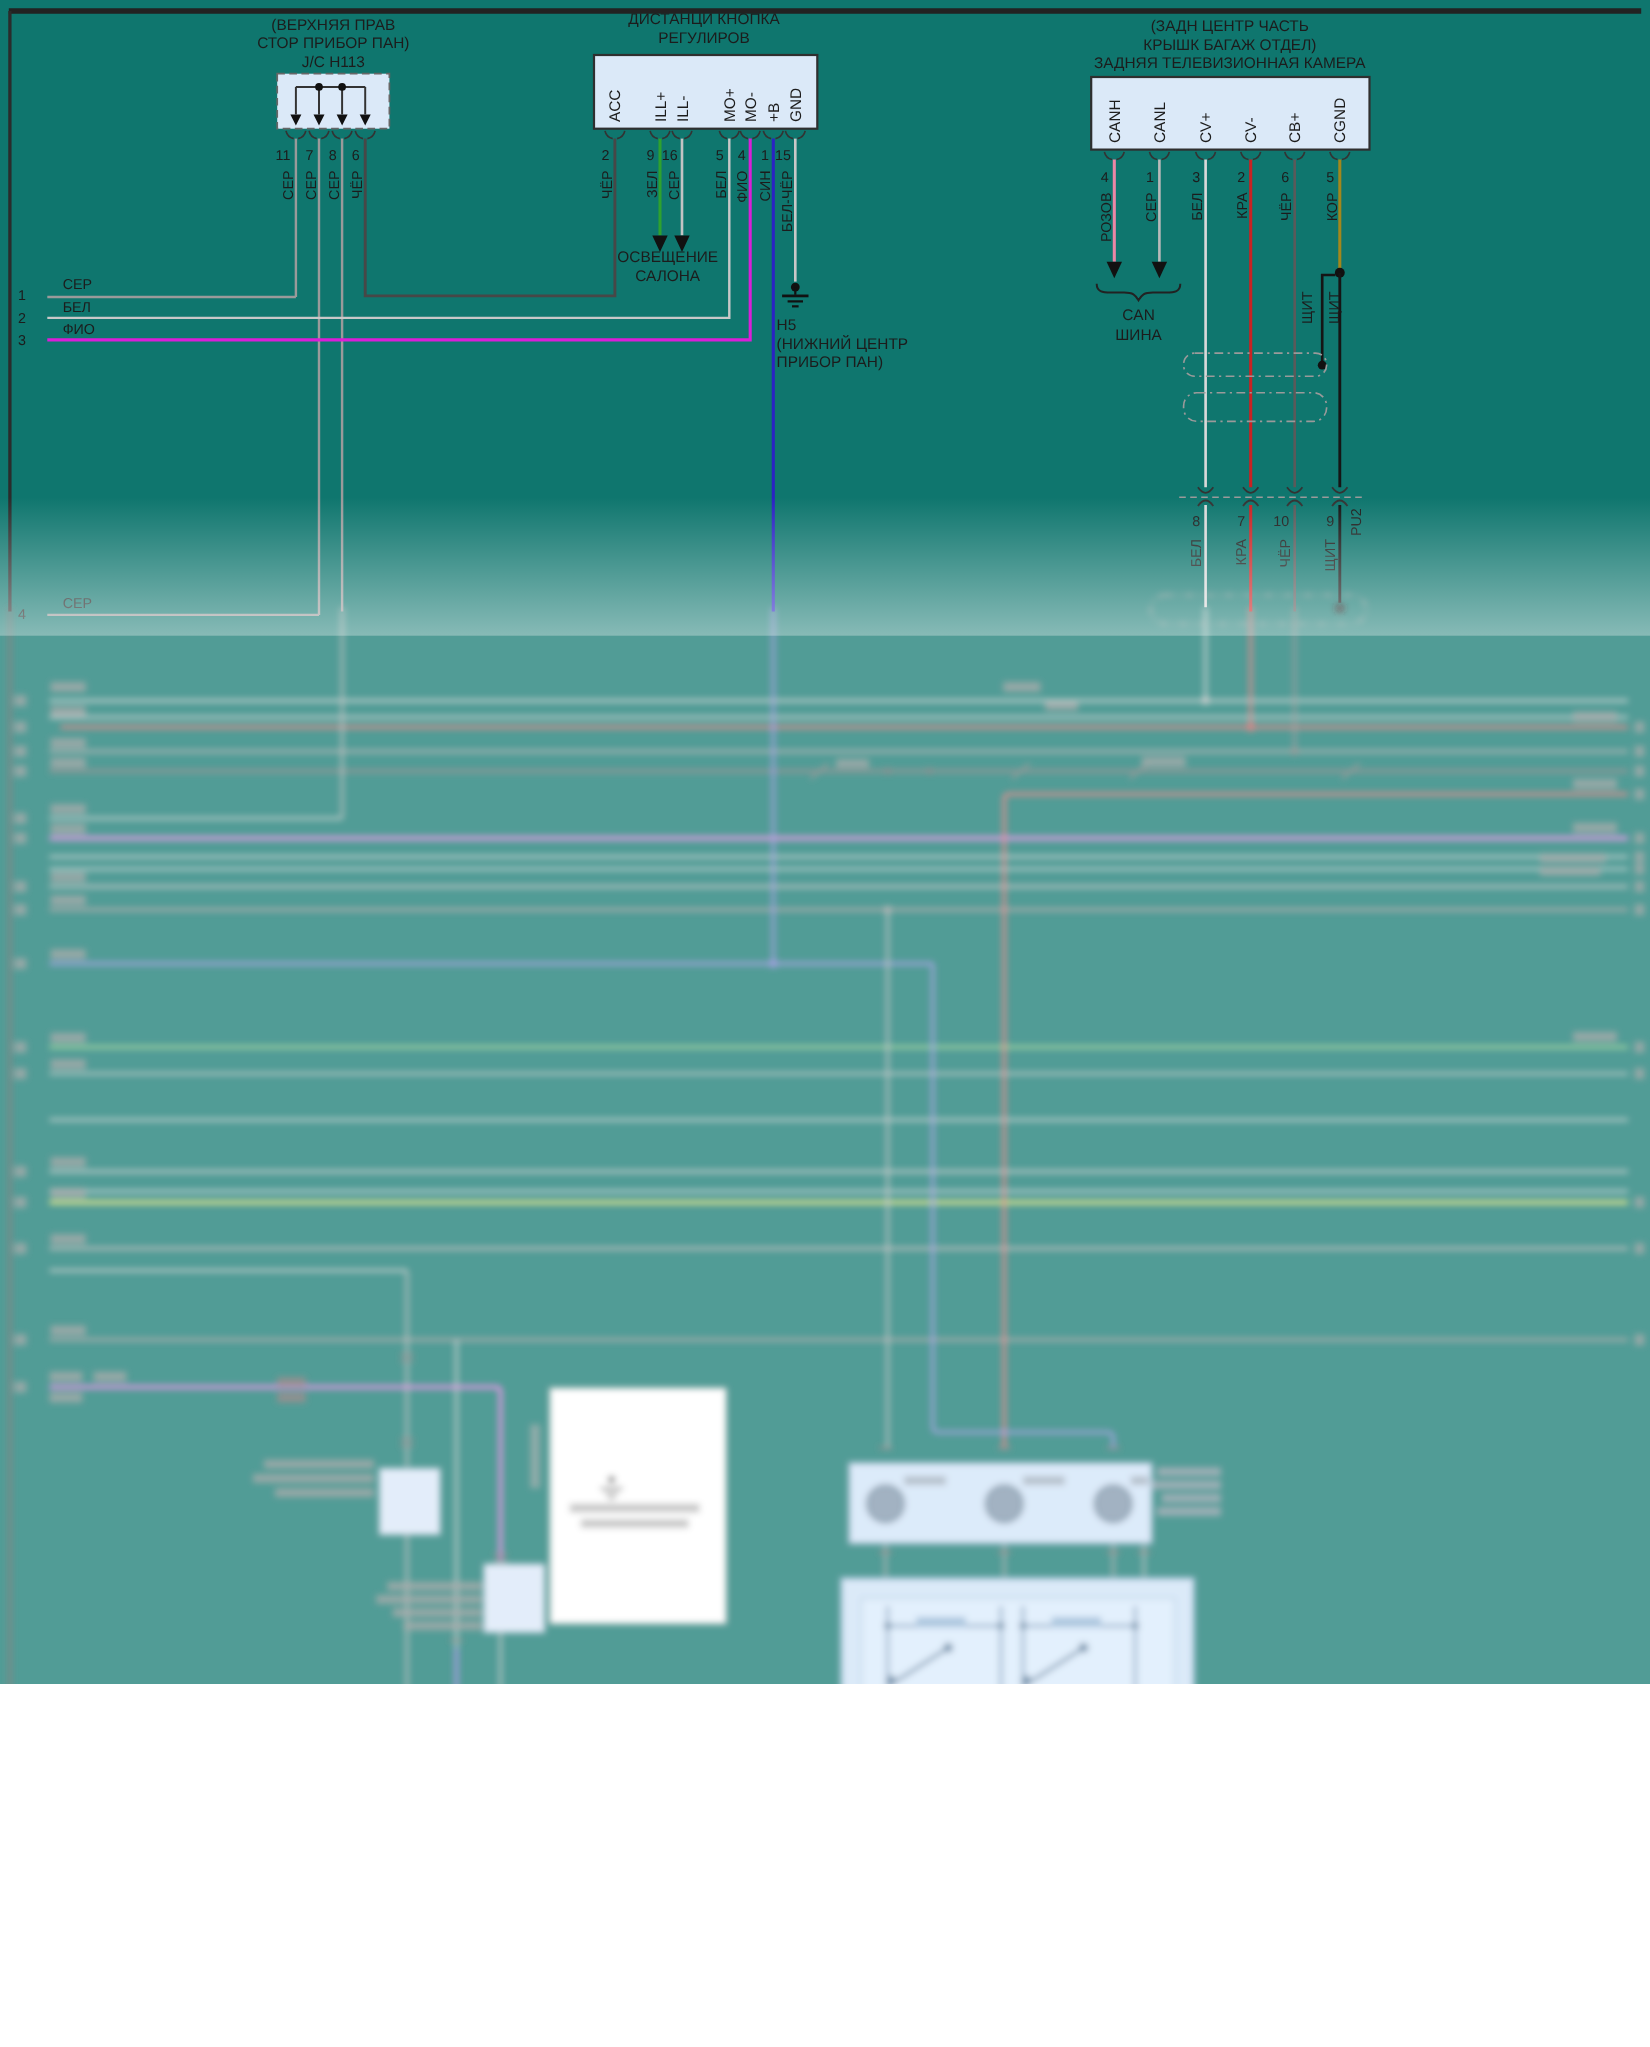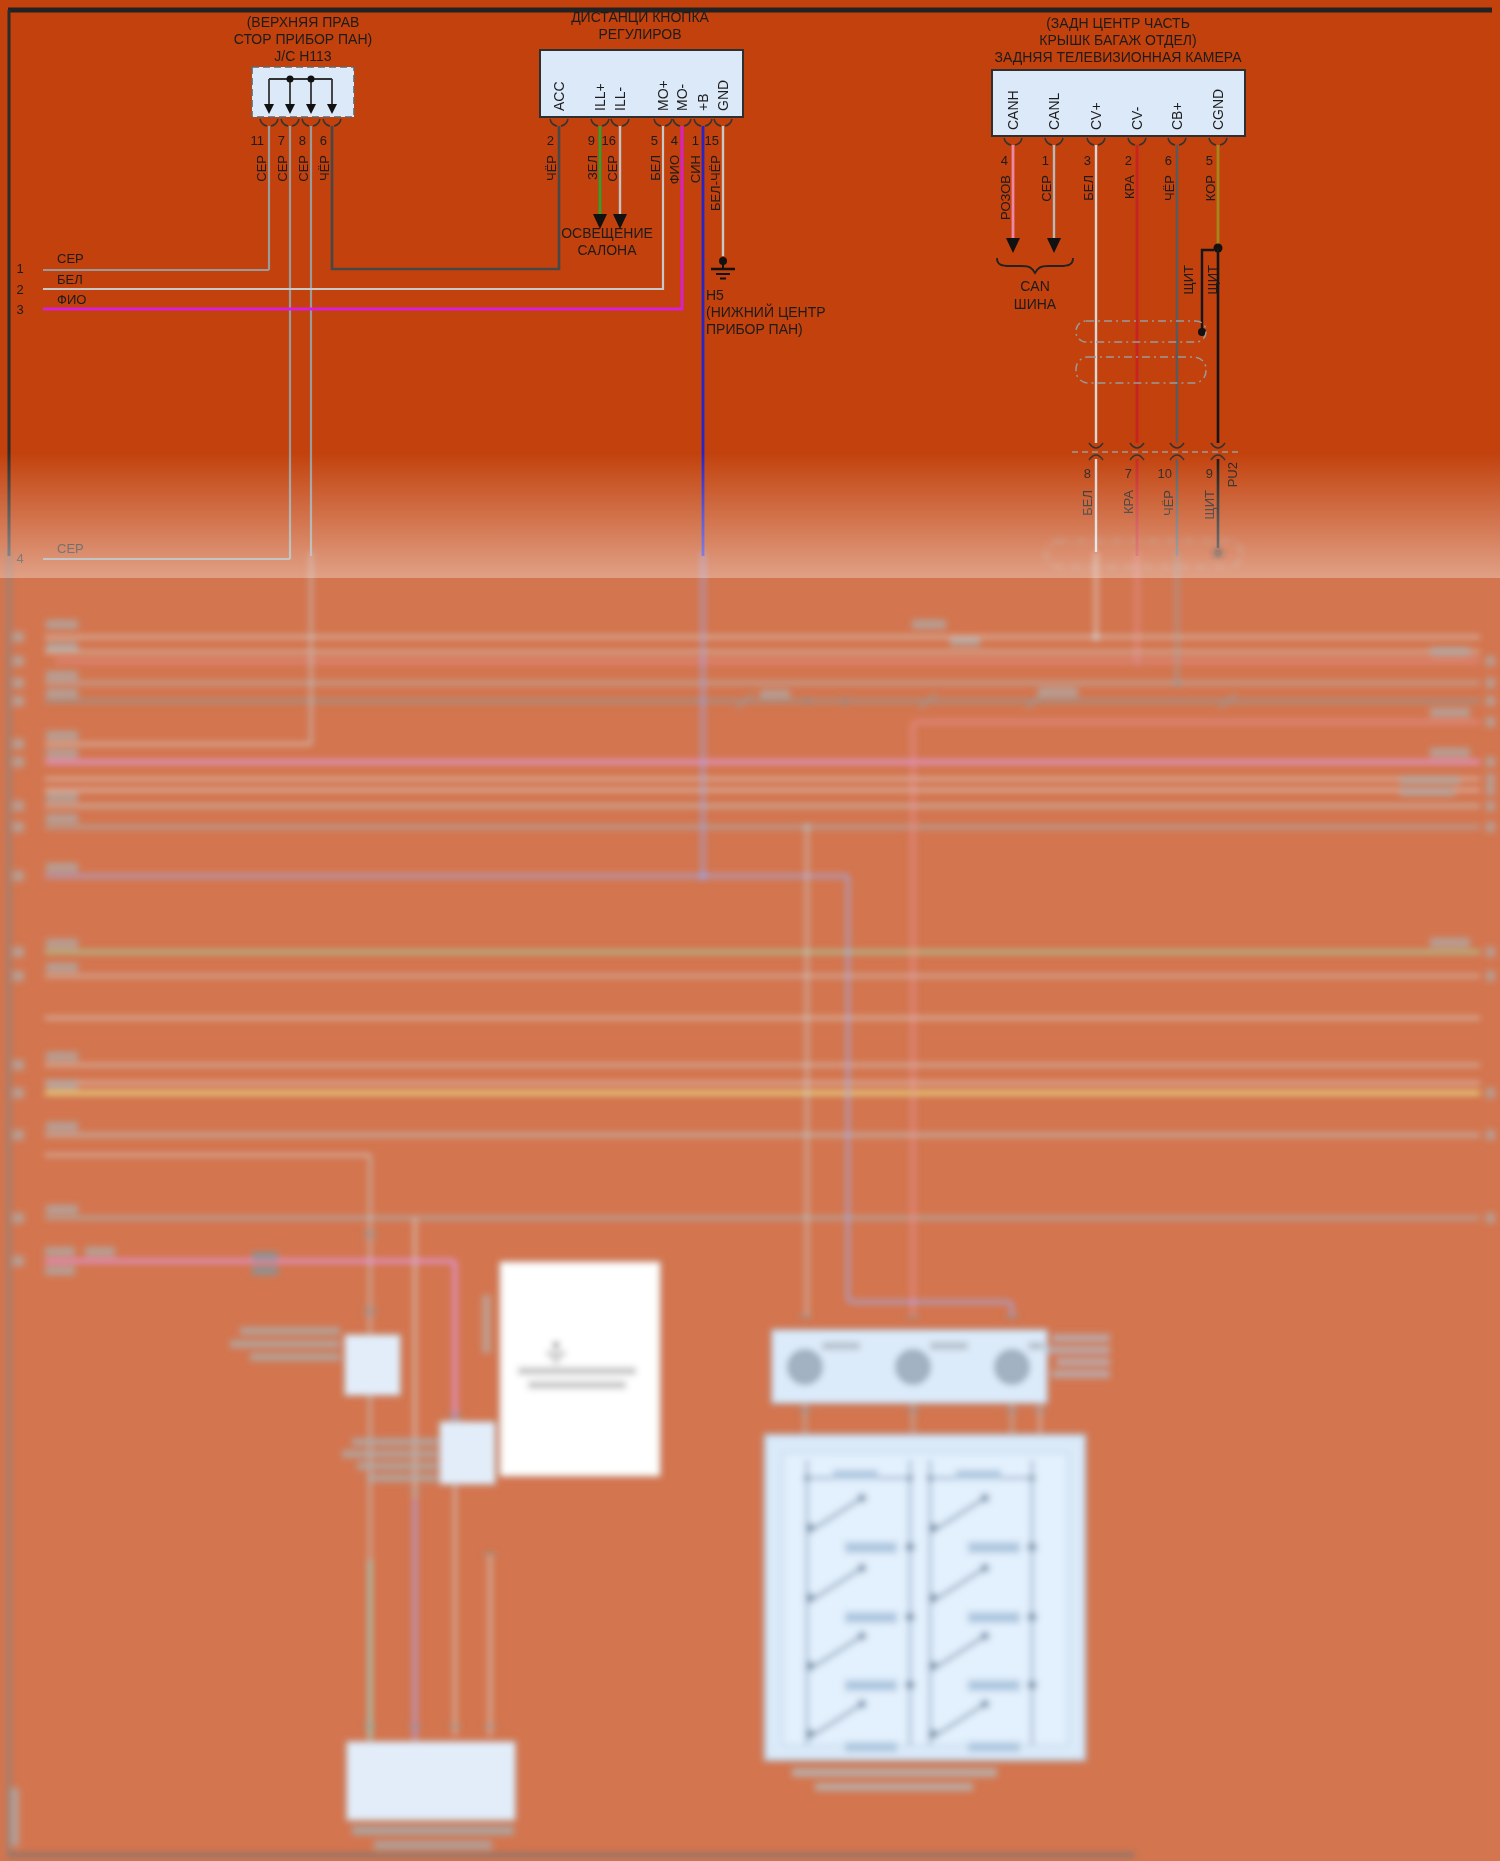--- a/index.html
+++ b/index.html
@@ -1,16 +1,16 @@
 <!DOCTYPE html>
 <html><head>
 <meta charset="utf-8">
 <style>
   html,body{margin:0;padding:0;background:#ffffff;}
-  #stage{position:relative;width:1500px;height:1861px;background:#c2410c;overflow:hidden;
+  #stage{position:relative;width:1500px;height:1531px;background:#0f766e;overflow:hidden;
          font-family:"Liberation Sans", sans-serif;}
   svg{position:absolute;left:0;top:0;}
   text{fill:#1c1c1c;font-family:"Liberation Sans", sans-serif;}
   .t14{font-size:14px;}
   .t13{font-size:13px;}
 </style>
 </head>
 <body>
 
 <div id="stage">

